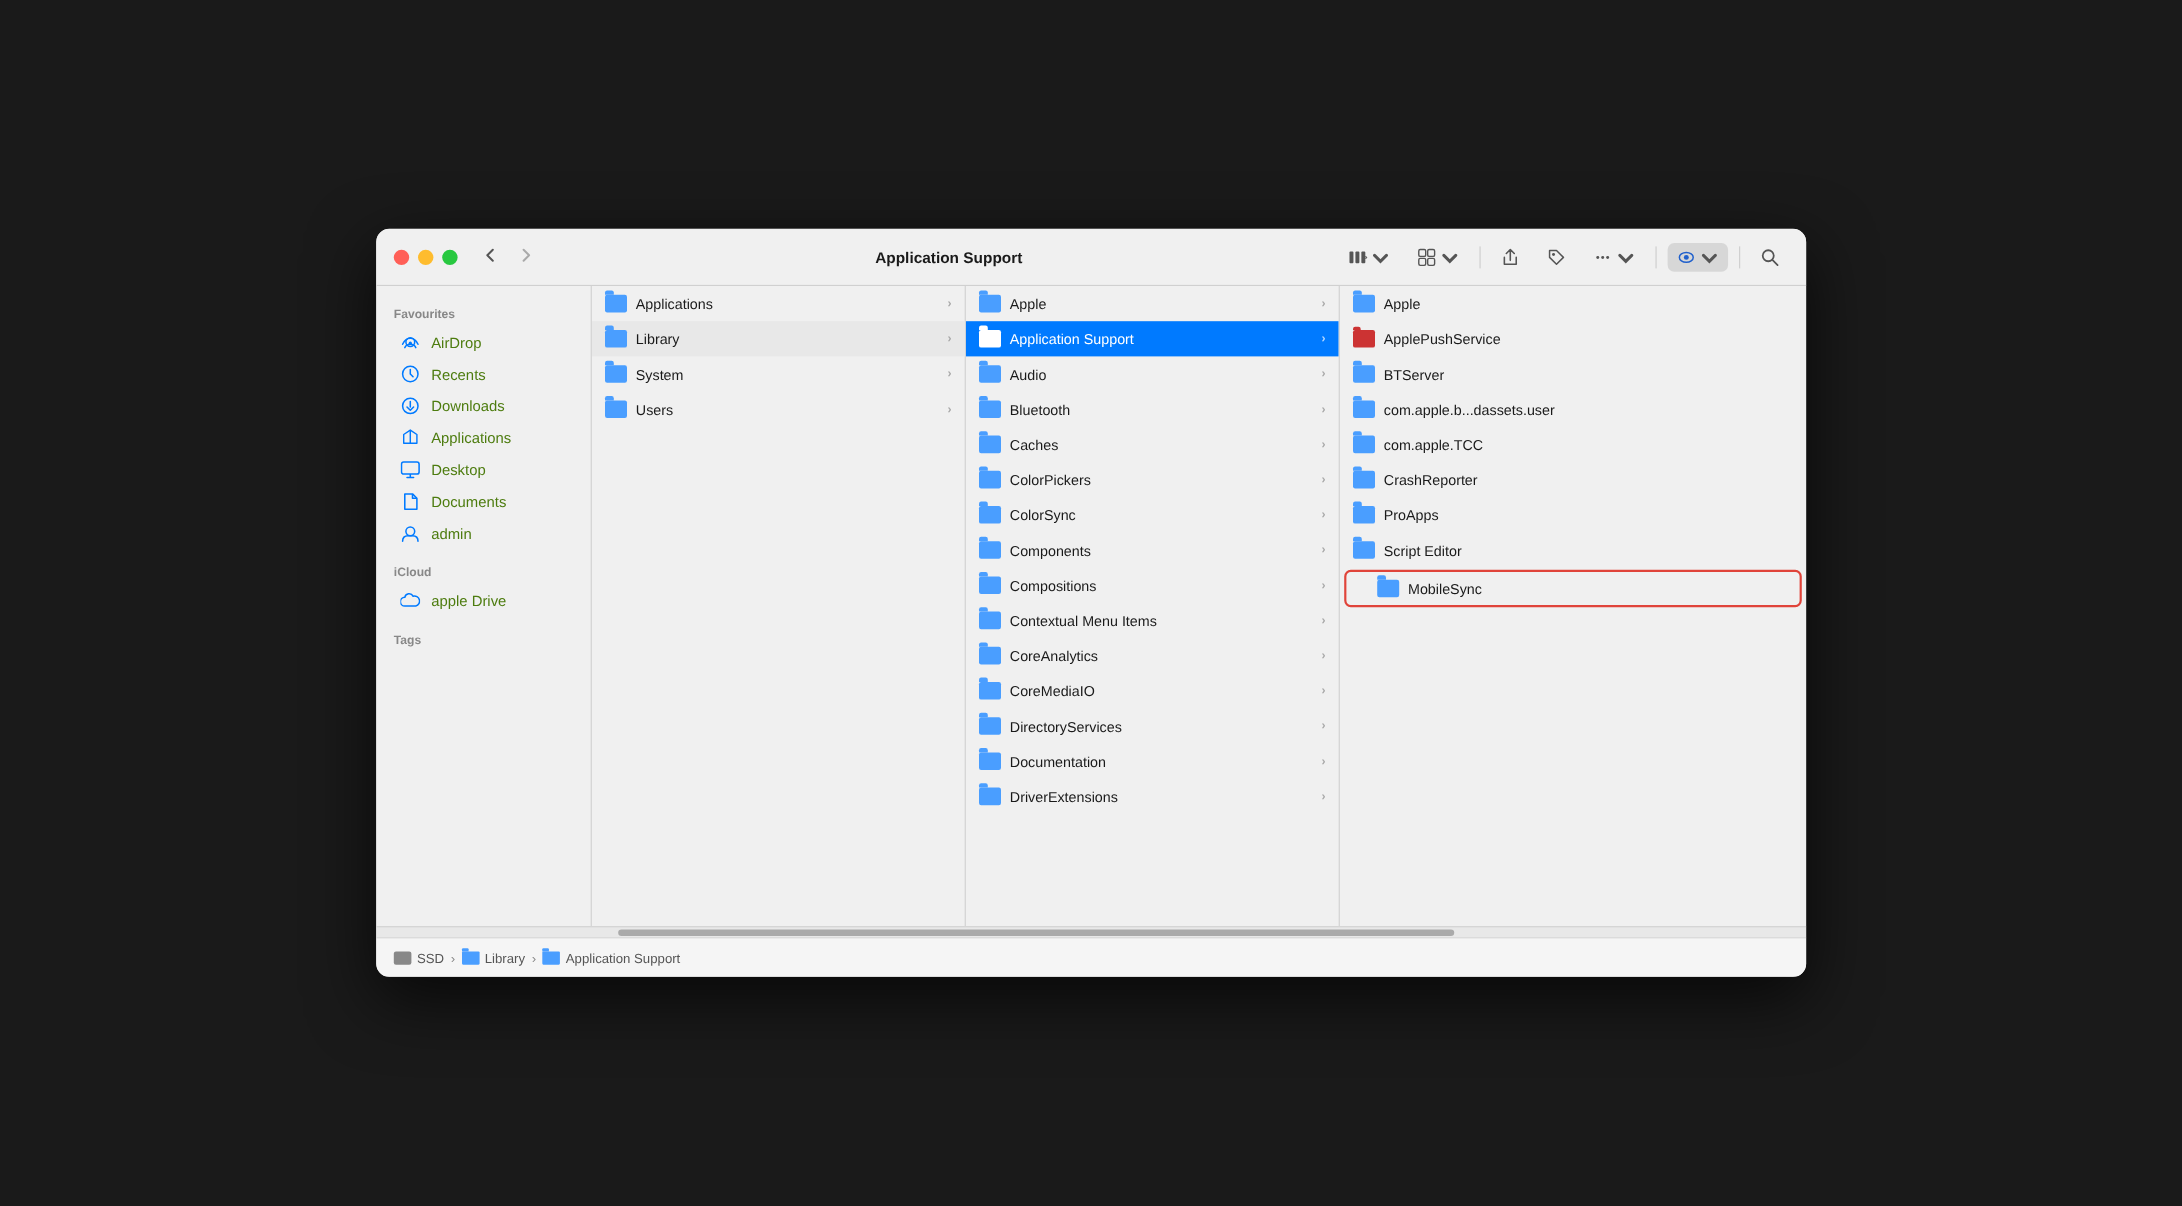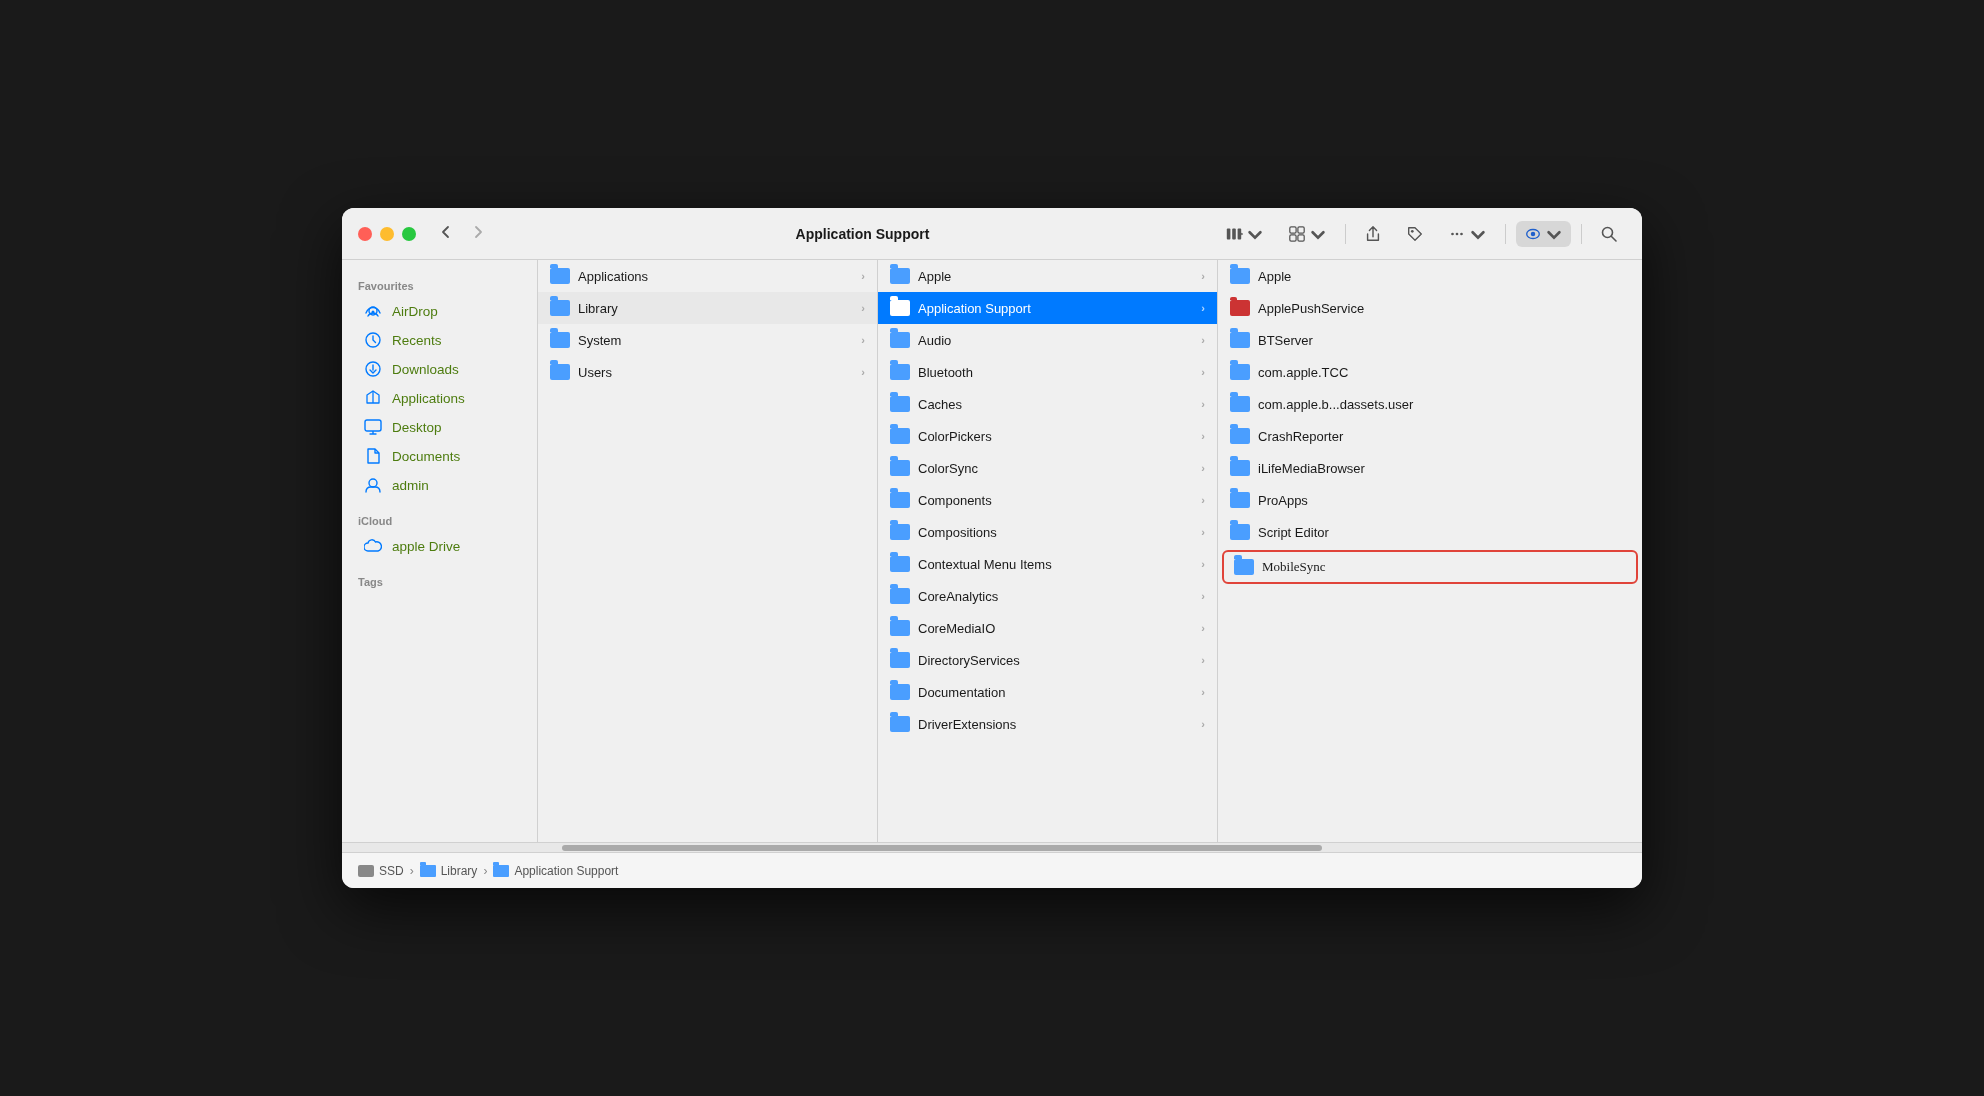--- a/index.html
+++ b/index.html
@@ -203,22 +203,21 @@
       color: #aaa;
       font-size: 11px;
       font-weight: 600;
     }
     .file-item.selected .chevron { color: rgba(255,255,255,0.7); }
     .file-item.highlighted .chevron { color: #aaa; }
     .mobilesync-item {
       border: 2px solid #e0443a;
       border-radius: 6px;
       margin: 2px 4px;
-      padding: 5px 10px;
-      font-family: Liberation Serif, serif;
+      padding: 5px 28px;
     }
     
     .scroll-area {
       height: 10px;
       background: #e8e8e8;
       border-top: 1px solid #d0d0d0;
       position: relative;
       flex-shrink: 0;
     }
     .scroll-thumb {
@@ -620,39 +619,33 @@
         <div class="file-item">
           <div class="file-icon">
             <div class="folder-icon"></div>
           </div>
           <span>BTServer</span>
         </div>
         <div class="file-item">
           <div class="file-icon">
             <div class="folder-icon"></div>
           </div>
+          <span>com.apple.b...dassets.user</span>
+        </div>
+        <div class="file-item">
+          <div class="file-icon">
+            <div class="folder-icon"></div>
+          </div>
           <span>com.apple.TCC</span>
         </div>
         <div class="file-item">
           <div class="file-icon">
             <div class="folder-icon"></div>
           </div>
-          <span>com.apple.b...dassets.user</span>
-        </div>
-        <div class="file-item">
-          <div class="file-icon">
-            <div class="folder-icon"></div>
-          </div>
           <span>CrashReporter</span>
-        </div>
-        <div class="file-item">
-          <div class="file-icon">
-            <div class="folder-icon"></div>
-          </div>
-          <span>iLifeMediaBrowser</span>
         </div>
         <div class="file-item">
           <div class="file-icon">
             <div class="folder-icon"></div>
           </div>
           <span>ProApps</span>
         </div>
         <div class="file-item">
           <div class="file-icon">
             <div class="folder-icon"></div>

